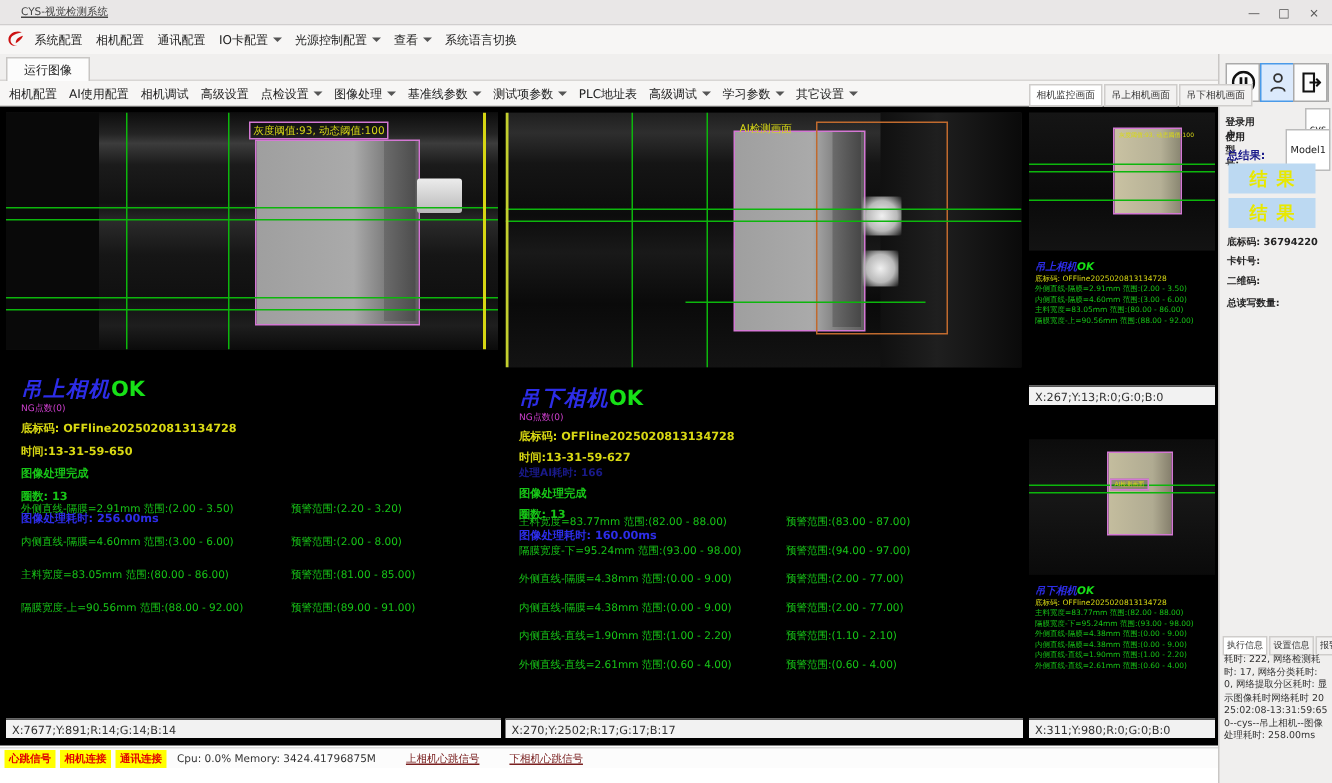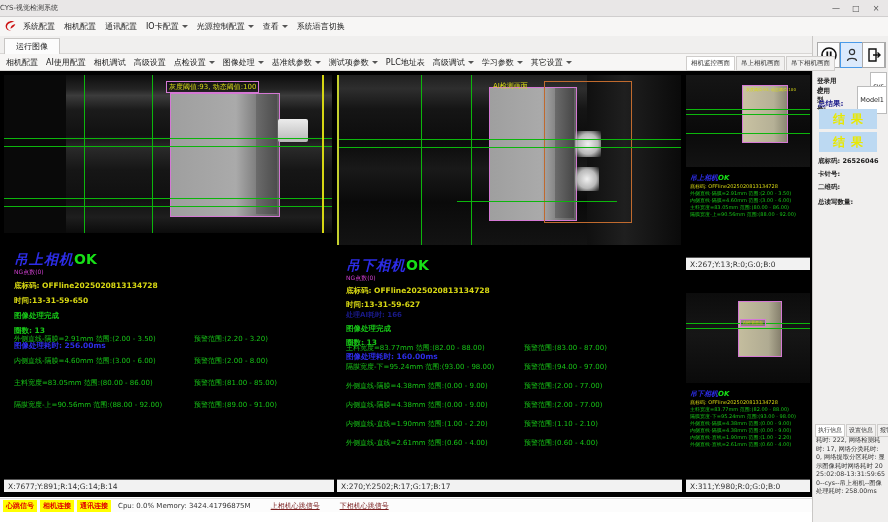--- a/index.html
+++ b/index.html
@@ -77,21 +77,21 @@
   .badge{background:#ffff00;color:#e00000;font-weight:bold;padding:1px 3px;margin-right:3px;white-space:nowrap;}
   .hb{color:#7a2020;text-decoration:underline;margin-left:20px;white-space:nowrap;}
   .blob{position:absolute;background:radial-gradient(ellipse at center,#f0f0f0 0%,#b9b9b9 55%,rgba(40,40,40,0) 100%);}
 </style>
 </head>
 <body>
 
 <div id="app">
 
   <div class="abs titlebar">
-    <span style="padding-left:0;">CYS-视觉检测系统</span>
+    <span style="padding-left:14px;text-decoration:underline;">CYS-视觉检测系统</span>
     <div class="win-btns">
       <span class="win-btn">—</span>
       <span class="win-btn">□</span>
       <span class="win-btn">×</span>
     </div>
   </div>
 
   <div class="abs menubar">
     <span style="margin:0 6px 0 4px;">
       <svg width="13" height="13" viewBox="0 0 16 16">
@@ -328,21 +328,21 @@
       <span>登录用户:</span>
       <span class="fld-val">cys</span>
     </div>
     <div class="fld-row" style="top:50px;">
       <span>使用型号:</span>
       <span class="fld-val">Model1</span>
     </div>
     <div class="side-lbl" style="top:63px;color:#1a1a8a;font-size:7.5px;">总结果:</div>
     <div class="result-box" style="top:73px;">结果</div>
     <div class="result-box" style="top:96px;">结果</div>
-    <div class="side-lbl" style="top:121px;"><span>底标码:</span> <span>26526046</span></div>
+    <div class="side-lbl" style="top:121px;"><span>底标码:</span> <span>36794220</span></div>
     <div class="side-lbl" style="top:134px;">卡针号:</div>
     <div class="side-lbl" style="top:147px;">二维码:</div>
     <div class="side-lbl" style="top:162px;">总读写数量:</div>
 
     <div class="info-tabs">
       <span class="info-tab sel">执行信息</span>
       <span class="info-tab">设置信息</span>
       <span class="info-tab">报警信息</span>
     </div>
     <div class="log-text">耗时: 222, 网络检测耗时: 17, 网络分类耗时: 0, 网络提取分区耗时: 显示图像耗时网络耗时 2025:02:08-13:31:59:650--cys--吊上相机--图像处理耗时: 258.00ms</div>

